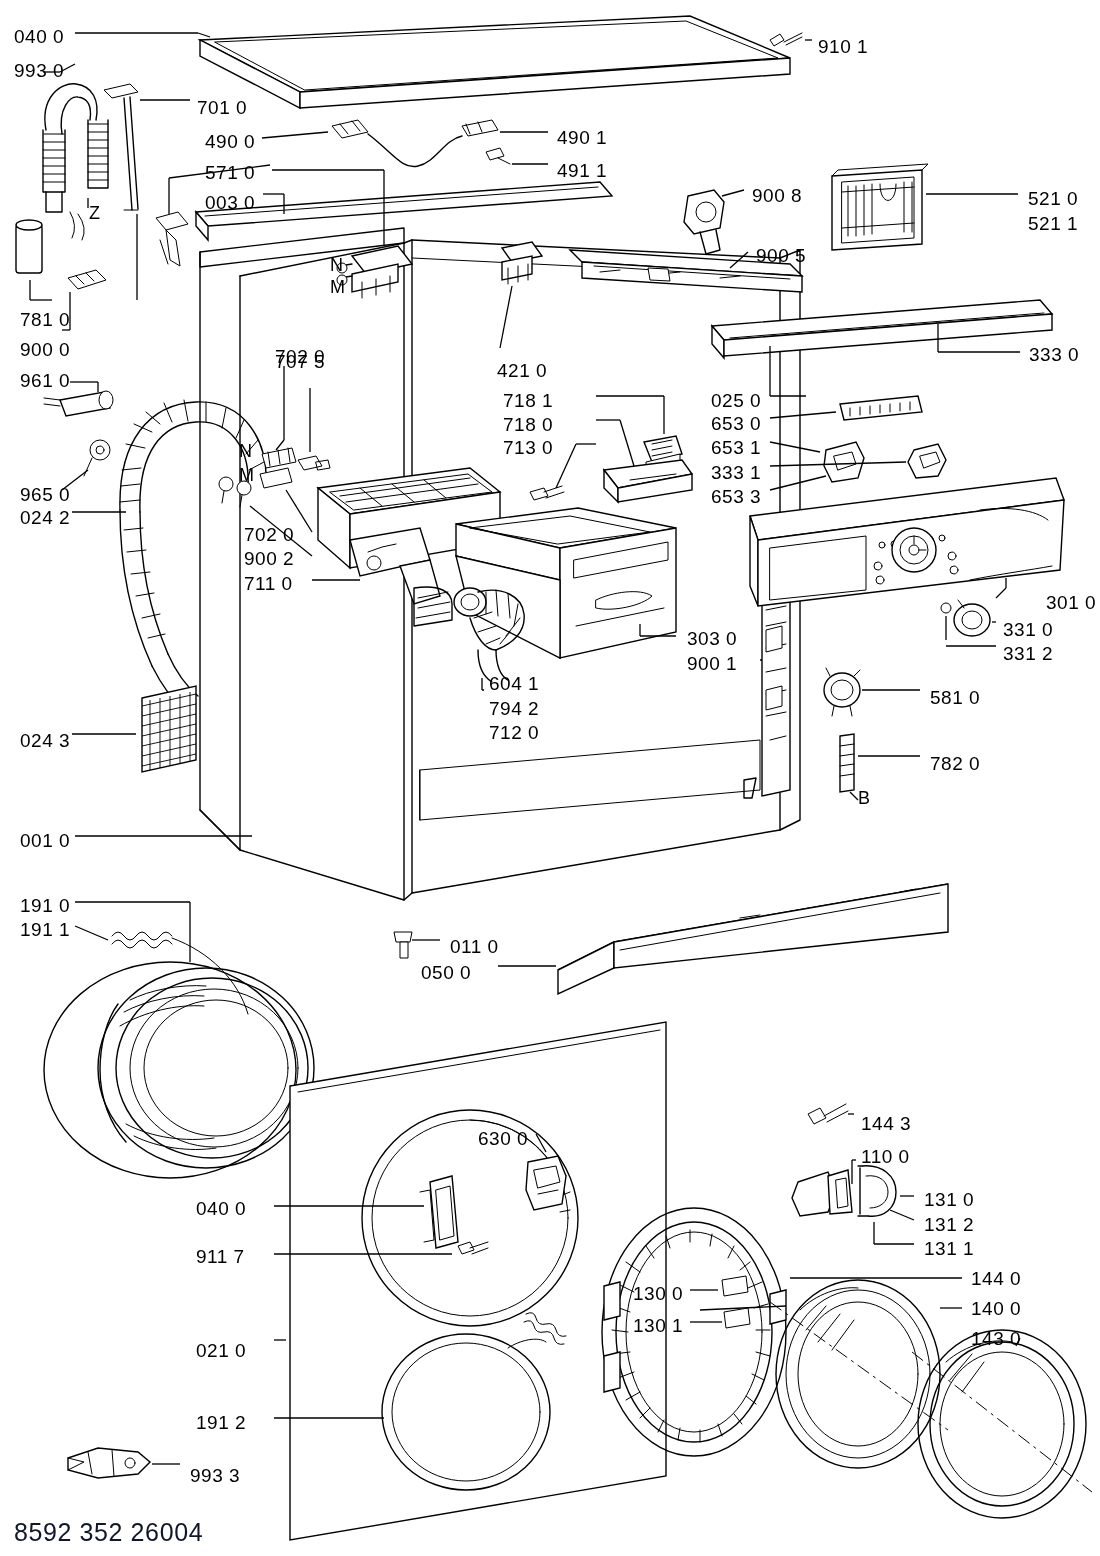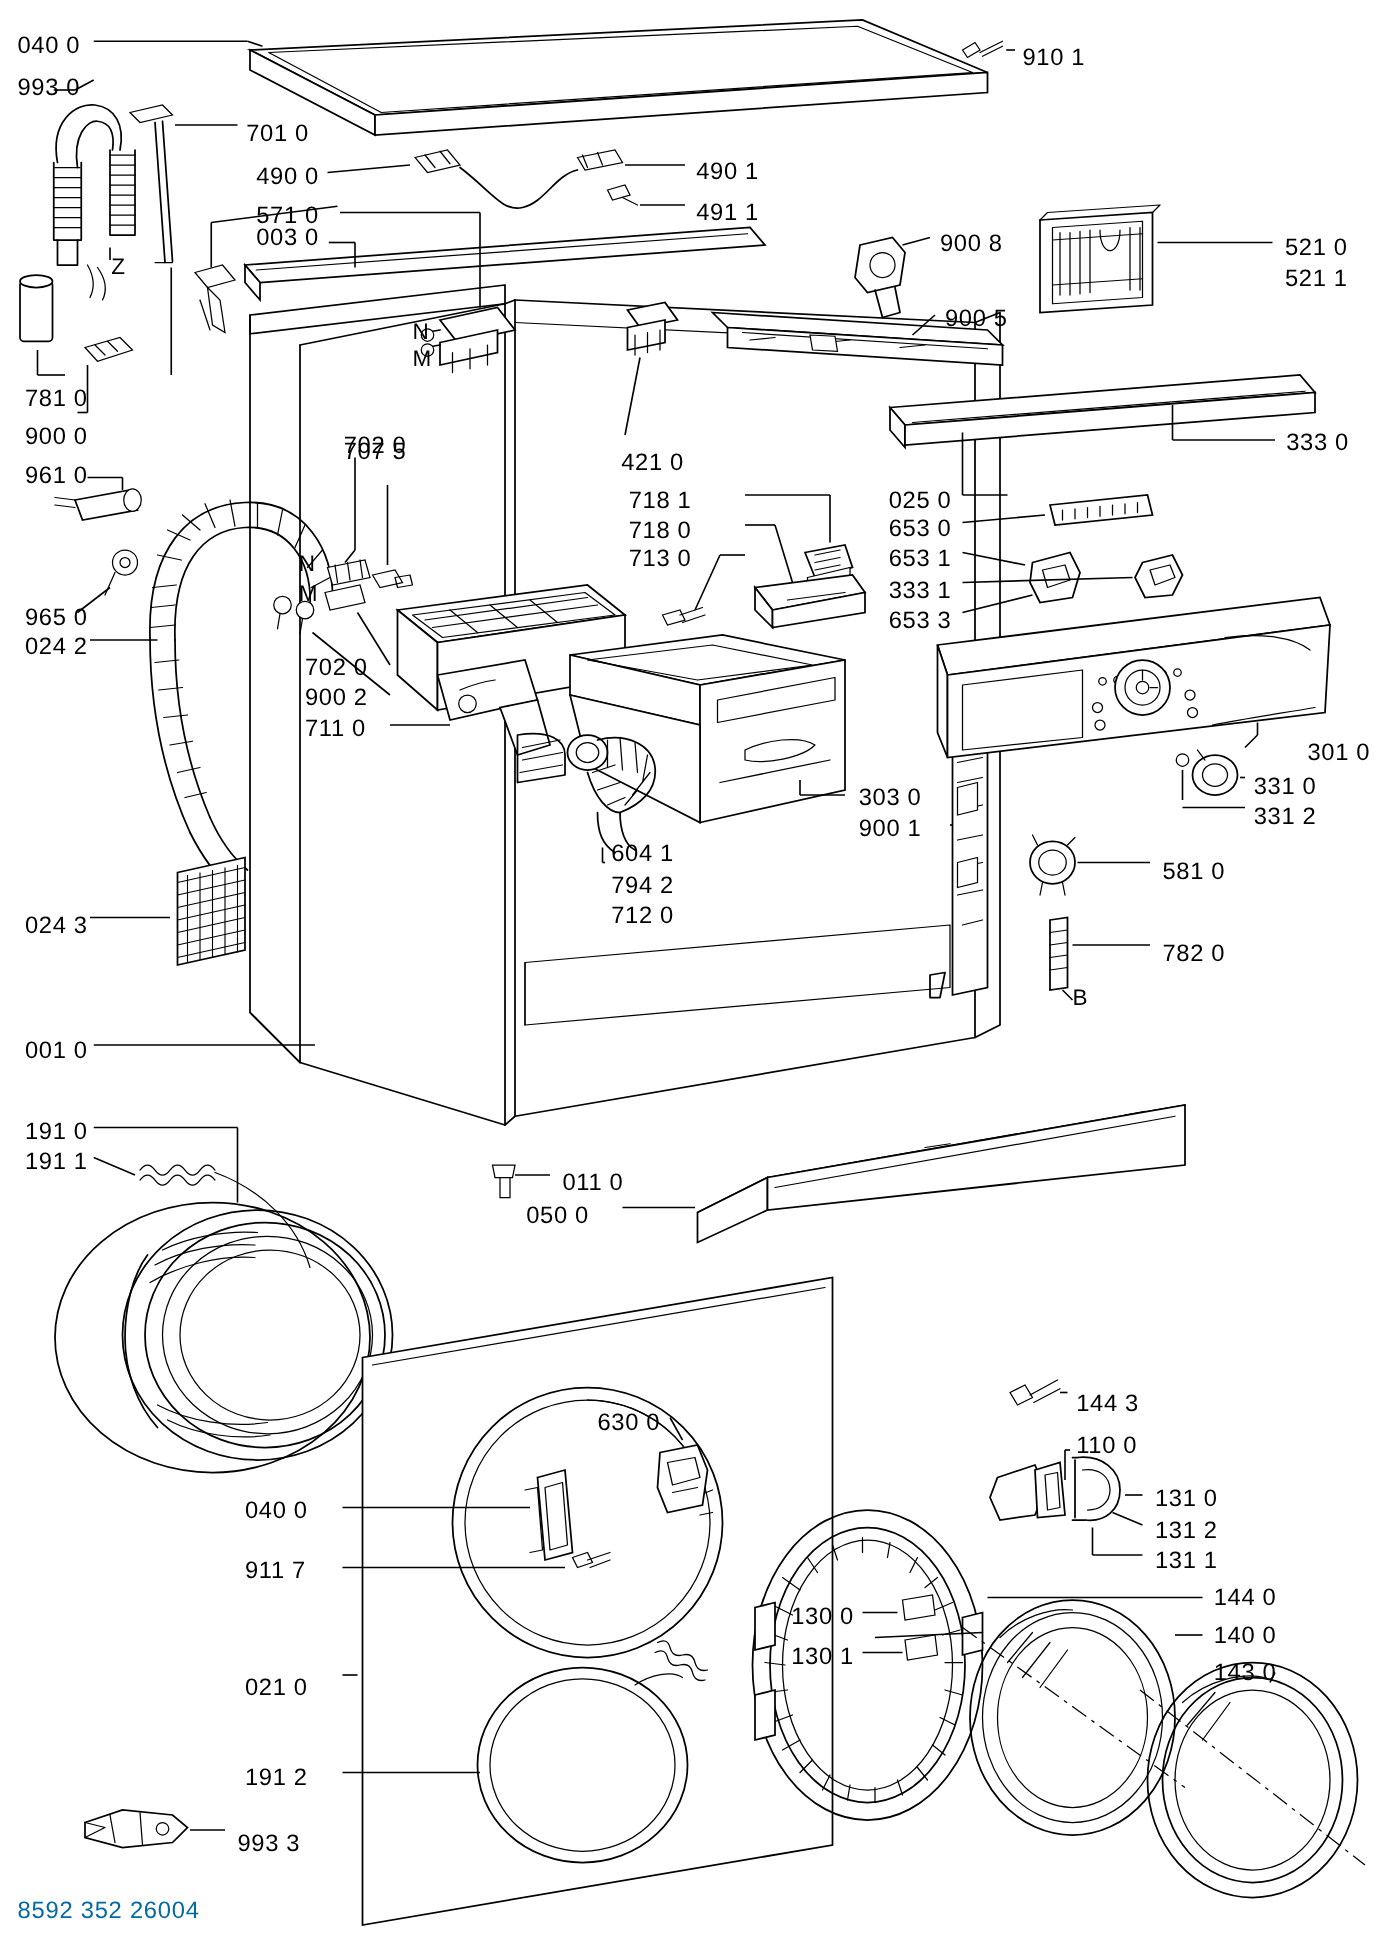--- a/index.html
+++ b/index.html
@@ -31,23 +31,23 @@
     white-space: nowrap;
     letter-spacing: 0.5px;
   }
   .lbl.letter {
     font-size: 18px;
   }
   #docnum {
     position: absolute;
     left: 14px;
     top: 1518px;
-    font-size: 19px;
+    font-size: 25px;
     letter-spacing: 0.6px;
-    color: #0369a1;
+    color: #0f172a;
   }
 </style>
 </head>
 <body>
 
 <div id="sheet">
 
   <svg id="artwork" viewBox="0 0 1100 1556">
     <defs>
       <style>
@@ -623,21 +623,21 @@
 
   <div id="labels">
       <div class="lbl" style="left: 14px; top: 26px;">040 0</div>
       <div class="lbl" style="left: 14px; top: 60px;">993 0</div>
       <div class="lbl" style="left: 818px; top: 36px;">910 1</div>
       <div class="lbl" style="left: 197px; top: 97px;">701 0</div>
       <div class="lbl" style="left: 205px; top: 131px;">490 0</div>
       <div class="lbl" style="left: 557px; top: 127px;">490 1</div>
       <div class="lbl" style="left: 205px; top: 162px;">571 0</div>
       <div class="lbl" style="left: 557px; top: 160px;">491 1</div>
-      <div class="lbl" style="left: 205px; top: 180px;">003 0</div>
+      <div class="lbl" style="left: 205px; top: 192px;">003 0</div>
       <div class="lbl" style="left: 752px; top: 185px;">900 8</div>
       <div class="lbl" style="left: 1028px; top: 188px;">521 0</div>
       <div class="lbl" style="left: 1028px; top: 213px;">521 1</div>
       <div class="lbl letter" style="left: 89px; top: 203px;">Z</div>
       <div class="lbl" style="left: 756px; top: 245px;">900 5</div>
       <div class="lbl" style="left: 20px; top: 309px;">781 0</div>
       <div class="lbl" style="left: 20px; top: 339px;">900 0</div>
       <div class="lbl letter" style="left: 330px; top: 255px;">N</div>
       <div class="lbl letter" style="left: 330px; top: 277px;">M</div>
       <div class="lbl" style="left: 1029px; top: 344px;">333 0</div>

